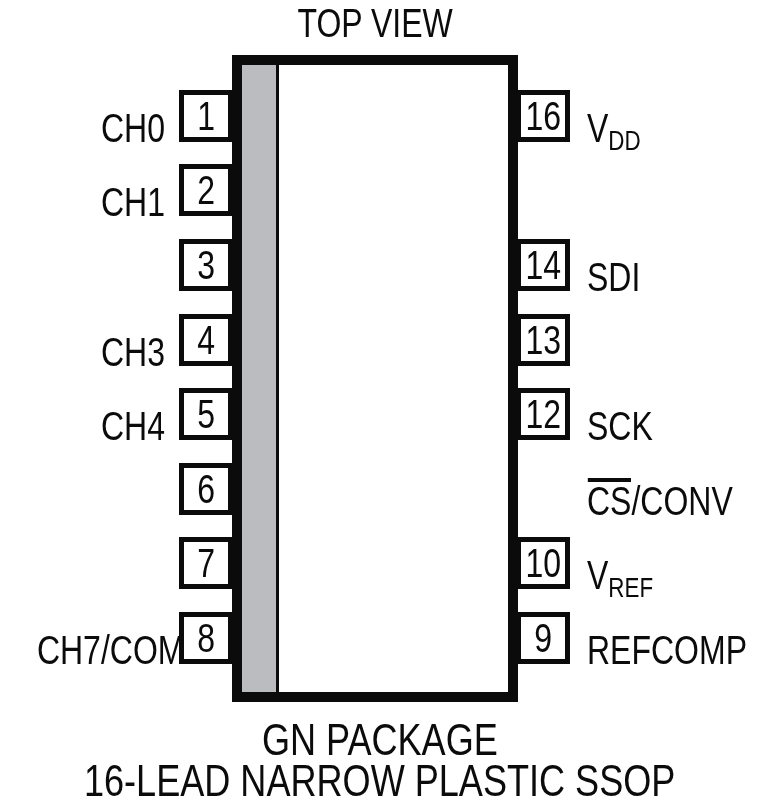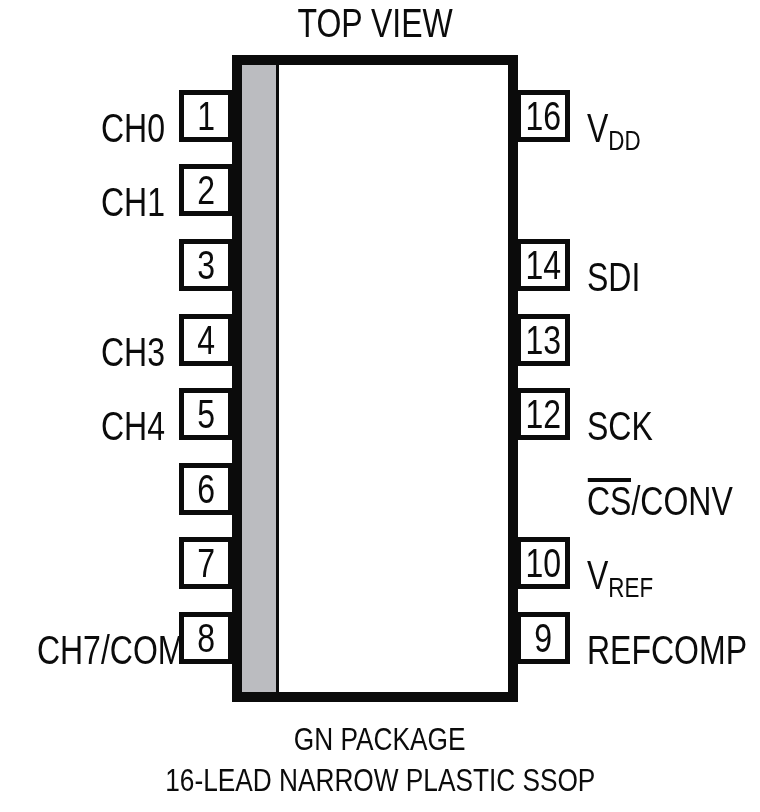--- a/index.html
+++ b/index.html
@@ -29,21 +29,21 @@
     font-size:40px;}
   .box-left{left:179px;}
   .box-right{left:516px;}
 
   .sub{font-size:28px;vertical-align:-8px;}
   .over{position:relative;display:inline-block;}
   .over::before{content:"";position:absolute;left:1px;right:1px;top:3px;
     border-top:4px solid var(--line,#0b0b0b);}
 
   .caption{position:absolute;top:719px;left:0;width:760px;text-align:center;
-    font-size:32px;line-height:41px;}
+    font-size:44px;line-height:41px;}
   .caption .cond{transform:scaleX(0.82);}
 </style>
 </head>
 <body>
 
 <div class="topview">
   <span class="cond">TOP VIEW</span>
 </div>
 
 <div class="pkg">

